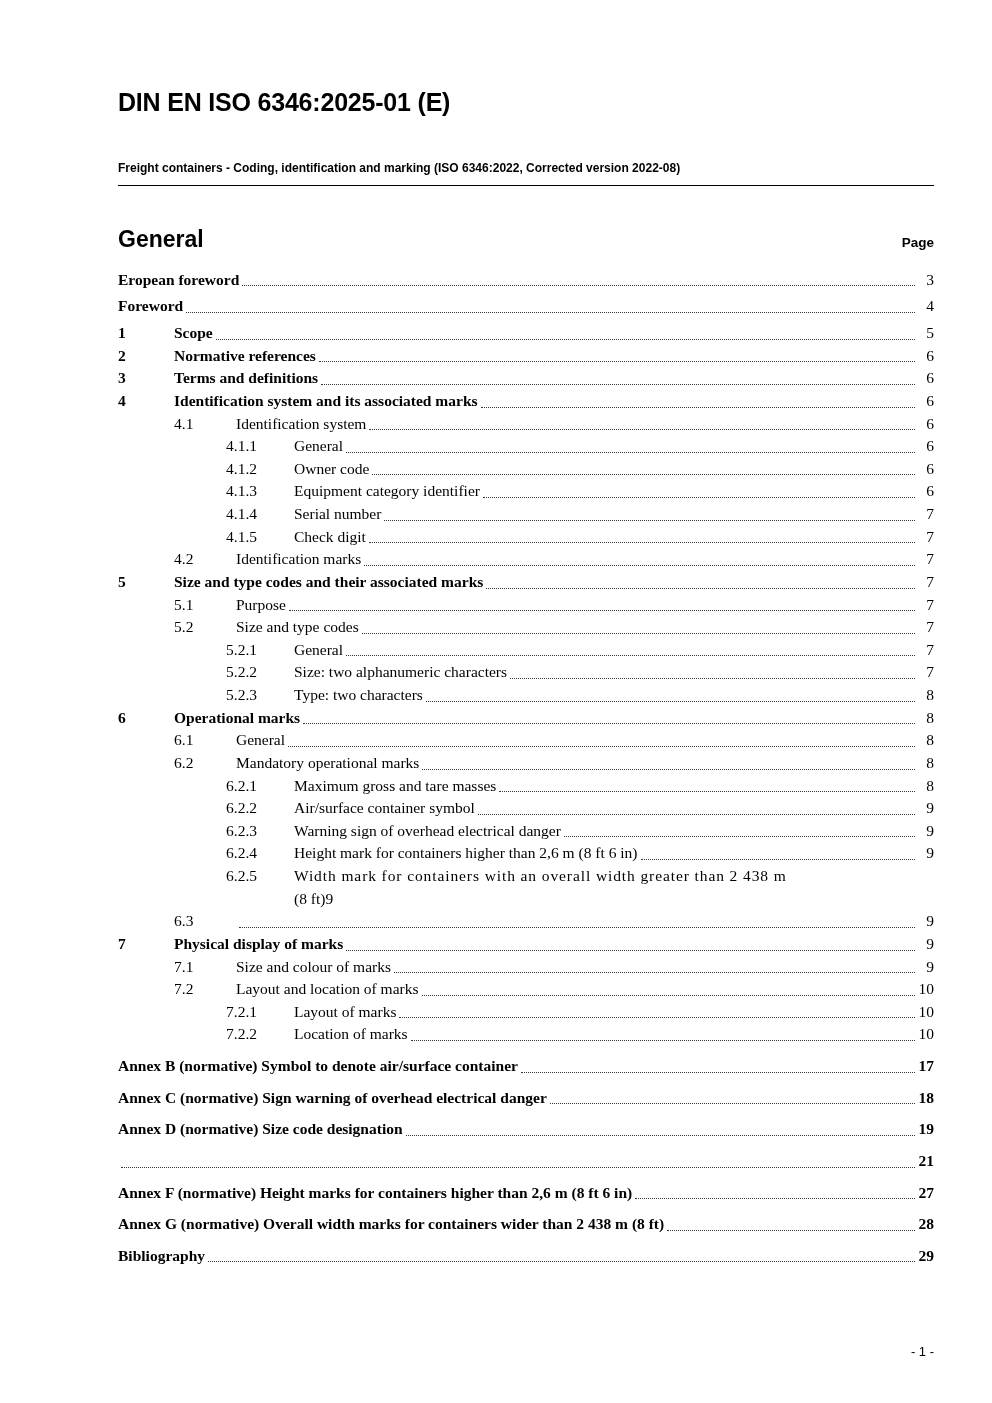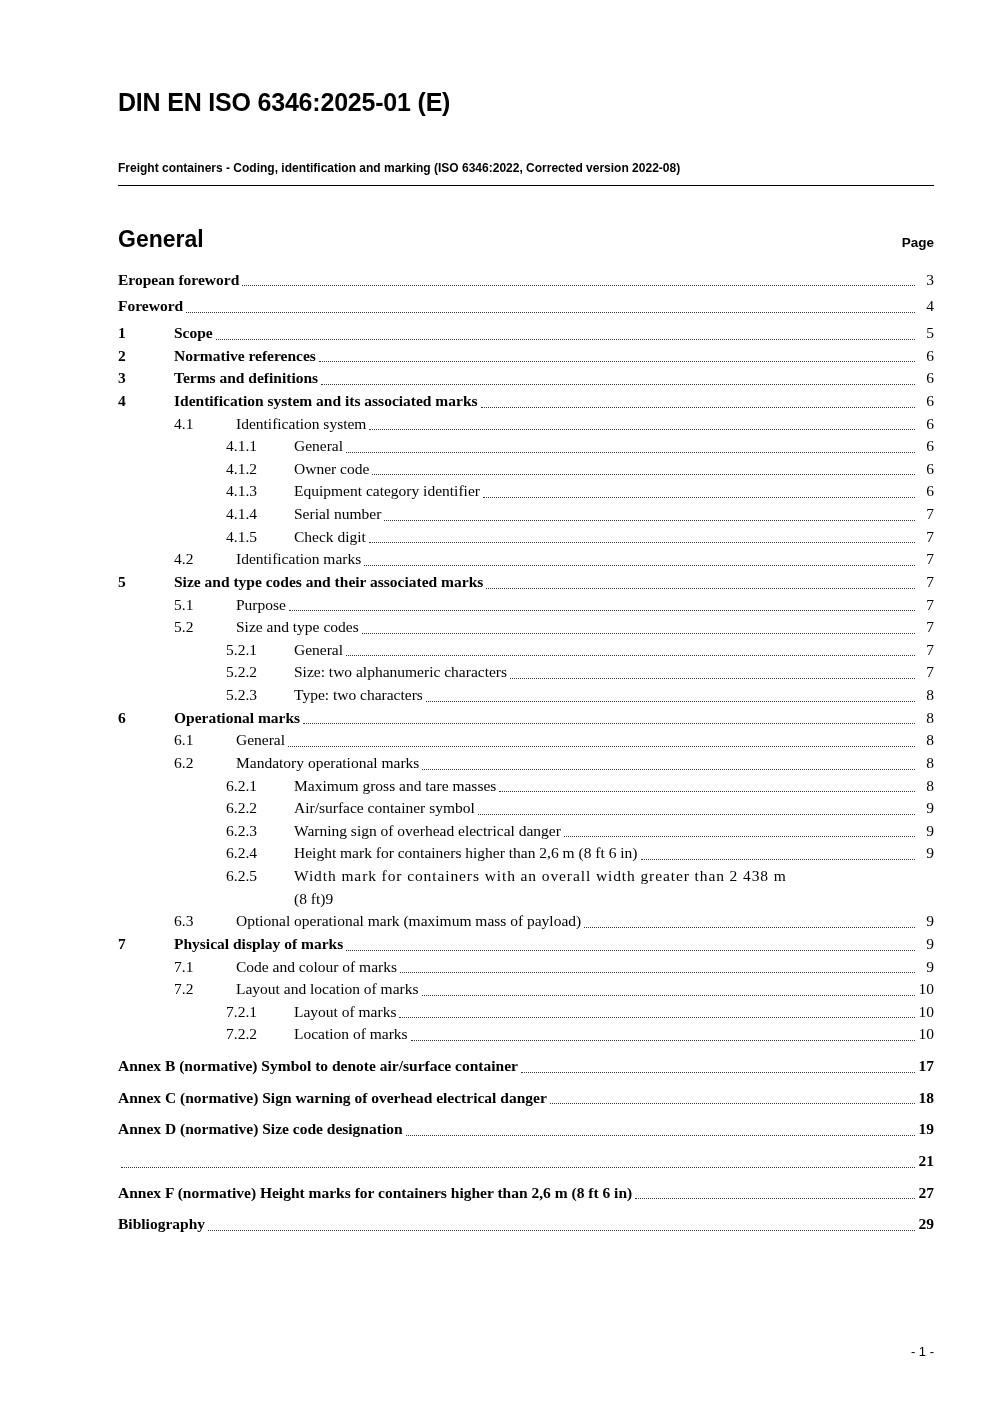--- a/index.html
+++ b/index.html
@@ -320,35 +320,34 @@
       </div>
       <div class="toc-cont">
         <span class="pad2"></span>
         <span class="label">(8 ft)</span>
         <span class="dots"></span>
         <span class="pg">9</span>
       </div>
       <div class="toc-row lvl-2">
         <span class="pad"></span>
         <span class="subnum">6.3</span>
-        <span class="label">Optional operational mark (maximum mass of payload)</span>
         <span class="dots"></span>
         <span class="pg">9</span>
       </div>
 
       <div class="toc-row lvl-1">
         <span class="num">7</span>
         <span class="label">Physical display of marks</span>
         <span class="dots"></span>
         <span class="pg">9</span>
       </div>
       <div class="toc-row lvl-2">
         <span class="pad"></span>
         <span class="subnum">7.1</span>
-        <span class="label">Code and colour of marks</span>
+        <span class="label">Size and colour of marks</span>
         <span class="dots"></span>
         <span class="pg">9</span>
       </div>
       <div class="toc-row lvl-2">
         <span class="pad"></span>
         <span class="subnum">7.2</span>
         <span class="label">Layout and location of marks</span>
         <span class="dots"></span>
         <span class="pg">10</span>
       </div>
@@ -385,20 +384,25 @@
       <div class="toc-row lvl-annex">
         <span class="dots"></span>
         <span class="pg">21</span>
       </div>
       <div class="toc-row lvl-annex">
         <span class="label">Annex F (normative) Height marks for containers higher than 2,6 m (8 ft 6 in)</span>
         <span class="dots"></span>
         <span class="pg">27</span>
       </div>
       <div class="toc-row lvl-annex">
+        <span class="label">Annex G (normative) Overall width marks for containers wider than 2 438 m (8 ft)</span>
+        <span class="dots"></span>
+        <span class="pg">28</span>
+      </div>
+      <div class="toc-row lvl-annex">
         <span class="label">Bibliography</span>
         <span class="dots"></span>
         <span class="pg">29</span>
       </div>
 
     </div>
   </div>
 
   <div class="footer">- 1 -</div>
 </div>

